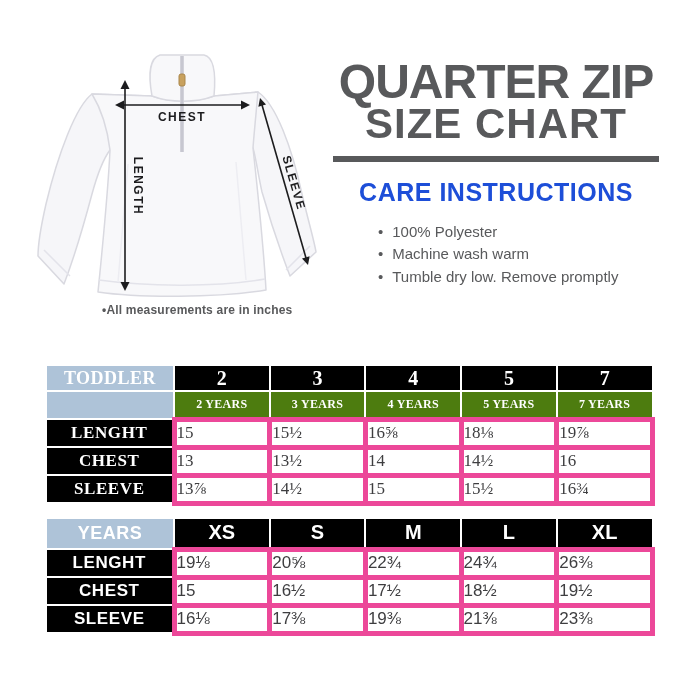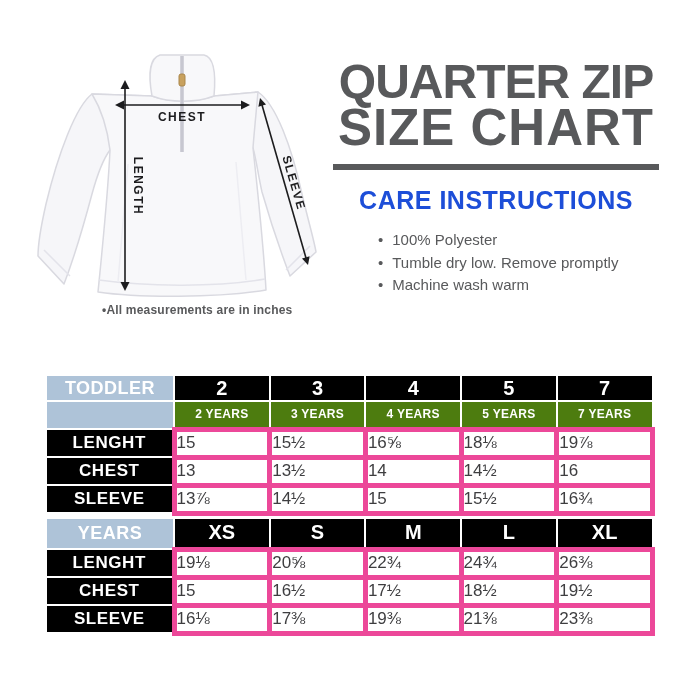--- a/index.html
+++ b/index.html
@@ -16,42 +16,42 @@
     font-size:12px;font-weight:bold;color:#58595b;letter-spacing:.2px;
   }
 
   
   .right-col{position:absolute;left:333px;top:58px;width:326px;text-align:center;}
   .title-line1{
     font-size:48px;font-weight:bold;color:#58595b;line-height:1.0;
     letter-spacing:-1px;white-space:nowrap;
   }
   .title-line2{
-    font-size:51px;font-weight:bold;color:#58595b;line-height:.95;
+    font-size:42px;font-weight:bold;color:#58595b;line-height:.95;
     letter-spacing:1px;margin-top:-2px;white-space:nowrap;
   }
   .title-divider{height:6px;background:#58595b;margin-top:12px;width:100%;}
   .care-heading{
     font-size:25px;font-weight:bold;color:#1d4ed8;margin-top:16px;
     letter-spacing:.5px;white-space:nowrap;
   }
   .care-list{
     list-style:none;margin:14px 0 0 0;padding:0 0 0 45px;text-align:left;
   }
   .care-list li{
     font-size:15px;color:#58595b;line-height:22.4px;white-space:nowrap;
   }
   .care-list li::before{content:"\2022";margin-right:9px;color:#58595b;}
 
   
   .size-table{
     position:absolute;left:45px;width:610px;border-collapse:collapse;
     table-layout:fixed;
   }
-  .size-table.toddler{top:374px;}
+  .size-table.toddler{top:364px;font-family:Liberation Serif, serif;}
   .size-table.youth{top:517px;}
   .size-table col.c-label{width:128px;}
   .size-table th{border:2px solid #ffffff;padding:0;text-align:center;vertical-align:middle;}
   .size-table td{
     border:5px solid #ec4899;padding:0;text-align:left;vertical-align:middle;
     background:#ffffff;color:#3e3e40;font-size:17px;
   }
   .cell-group{background:#aec3d8;color:#ffffff;font-size:18px;font-weight:bold;letter-spacing:.5px;}
   .cell-size{background:#000000;color:#ffffff;font-size:20px;font-weight:bold;}
   .cell-sub{background:#4d7c0f;color:#ffffff;font-size:12px;font-weight:bold;letter-spacing:.3px;}
@@ -115,22 +115,22 @@
 
 <div class="measure-footnote">•All measurements are in inches</div>
 
 <div class="right-col">
   <div class="title-line1">QUARTER ZIP</div>
   <div class="title-line2">SIZE CHART</div>
   <div class="title-divider"></div>
   <div class="care-heading">CARE INSTRUCTIONS</div>
   <ul class="care-list">
     <li>100% Polyester</li>
+    <li>Machine wash warm</li>
     <li>Tumble dry low. Remove promptly</li>
-    <li>Machine wash warm</li>
   </ul>
 </div>
 
 <table class="size-table toddler">
   <colgroup>
     <col class="c-label">
       <col>
       <col>
       <col>
       <col>

